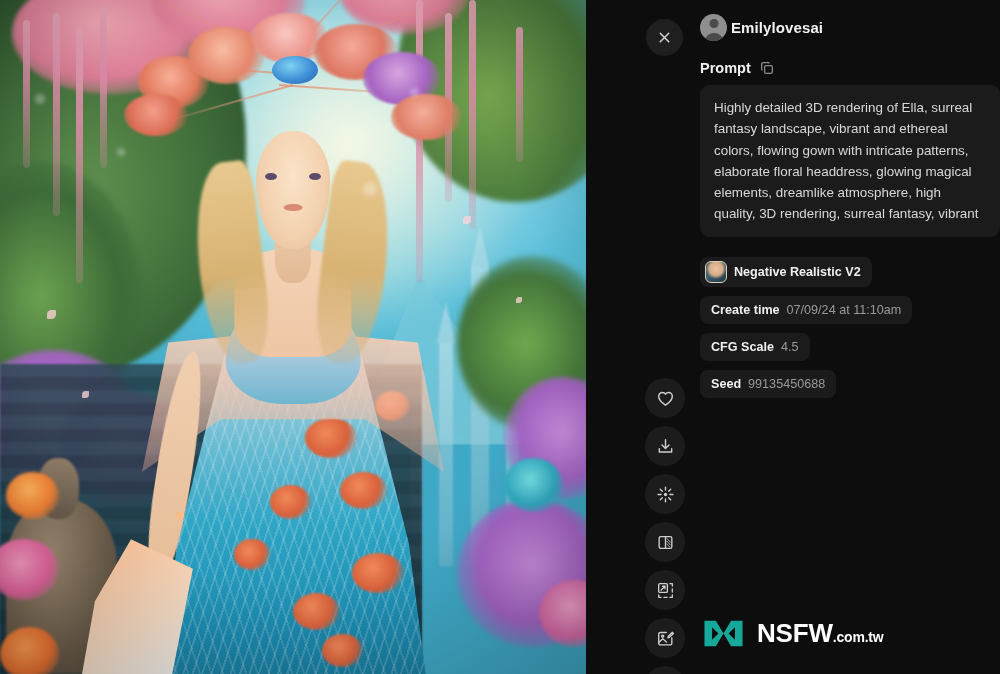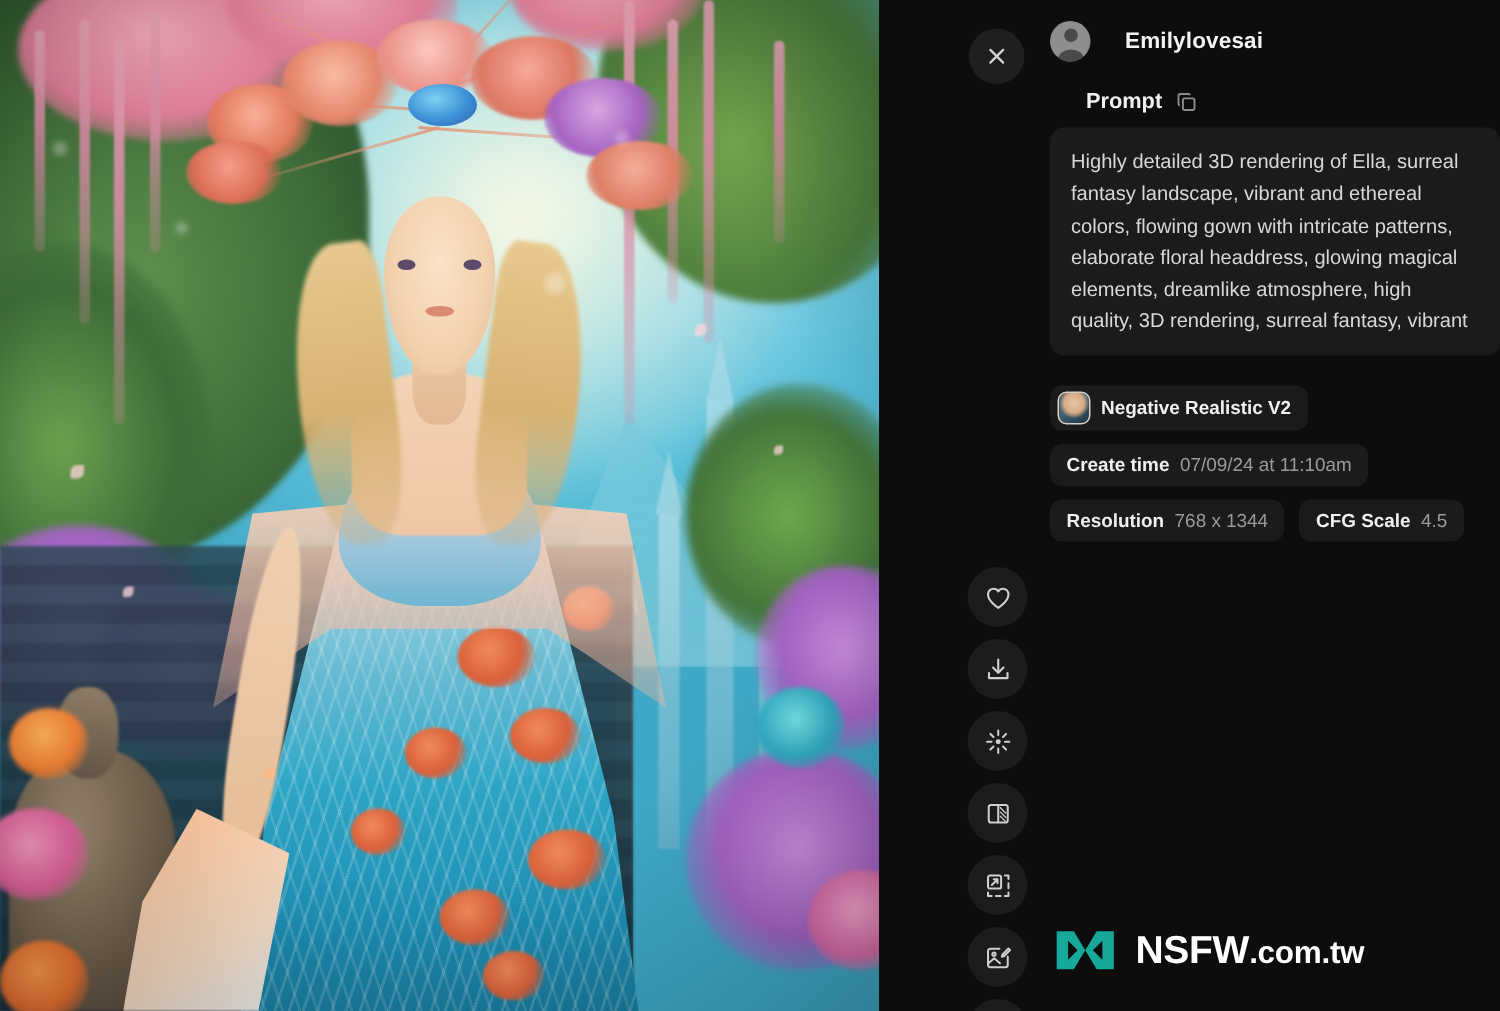--- a/index.html
+++ b/index.html
@@ -394,21 +394,21 @@
     position: absolute;
     left: 114px;
     top: 0;
     width: 300px;
     height: 674px;
   }
 
   #user-row {
     display: flex;
     align-items: center;
-    gap: 23px;
+    gap: 4px;
     padding-top: 14px;
   }
   #avatar {
     width: 27px; height: 27px;
     border-radius: 50%;
     background: #8e8e8e;
     position: relative;
     overflow: hidden;
     flex: 0 0 27px;
   }
@@ -440,21 +440,20 @@
   .section-head {
     display: flex;
     align-items: center;
     gap: 8px;
     margin-top: 19px;
   }
   .section-title {
     color: #f0f0f0;
     font-size: 14.5px;
     font-weight: bold;
-    margin-left: 24px;
   }
   .copy-btn {
     width: 16px; height: 16px;
     display: block;
     cursor: pointer;
     opacity: .72;
   }
 
   .text-box {
     margin-top: 9px;
@@ -520,21 +519,21 @@
   #mrmad-mark { width: 41px; height: 33px; display: block; }
   #mrmad-text {
     font-size: 26px;
     font-weight: bold;
     letter-spacing: -.2px;
     color: #ffffff;
     display: flex;
     align-items: baseline;
   }
   #mrmad-text .tld {
-    font-size: 21px;
+    font-size: 14px;
     font-weight: bold;
   }
 </style>
 </head>
 <body>
 
 <div id="app">
 
   <div id="image-pane">
     <div class="art">
@@ -735,29 +734,31 @@
 
         <div id="chip-row-2">
           <div class="chip">
             <span class="chip-label">Create time</span>
             <span class="chip-value">07/09/24 at 11:10am</span>
           </div>
         </div>
 
         <div id="chip-row-3">
           <div class="chip">
-            <span class="chip-label">Resolution</span>
-            <span class="chip-value">768 x 1344</span>
-          </div>
-          <div class="chip">
             <span class="chip-label">CFG Scale</span>
             <span class="chip-value">4.5</span>
           </div>
         </div>
 
+        <div id="chip-row-4" style="display:flex;gap:10px;width:100%;">
+          <div class="chip">
+            <span class="chip-label">Seed</span>
+            <span class="chip-value">99135450688</span>
+          </div>
+        </div>
       </div>
     </div>
 
     <div id="watermark">
       <svg id="mrmad-mark" viewBox="0 0 64 52">
         <path d="M2 6 L20 6 L32 26 L44 6 L62 6 L62 46 L44 46 L32 26 L20 46 L2 46 Z
                  M14 16 L14 36 L24 26 Z
                  M50 16 L50 36 L40 26 Z" fill="#16a99b" fill-rule="evenodd"></path>
       </svg>
       <div id="mrmad-text">

